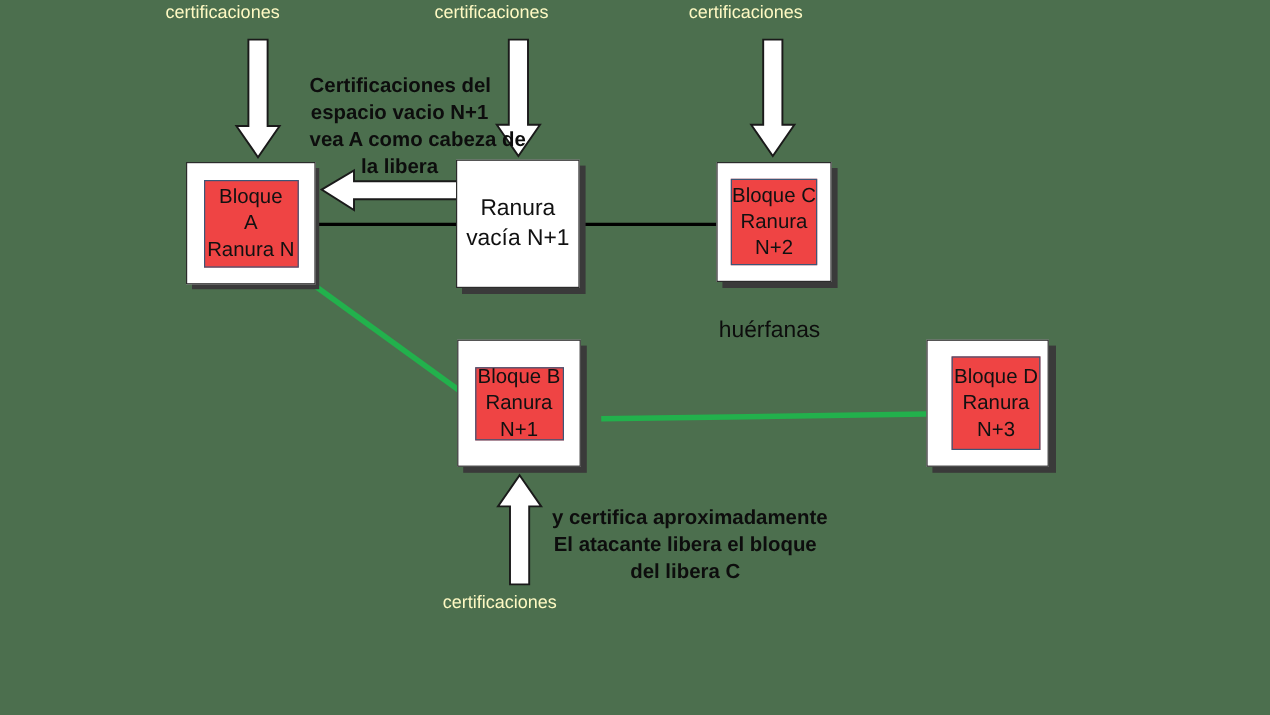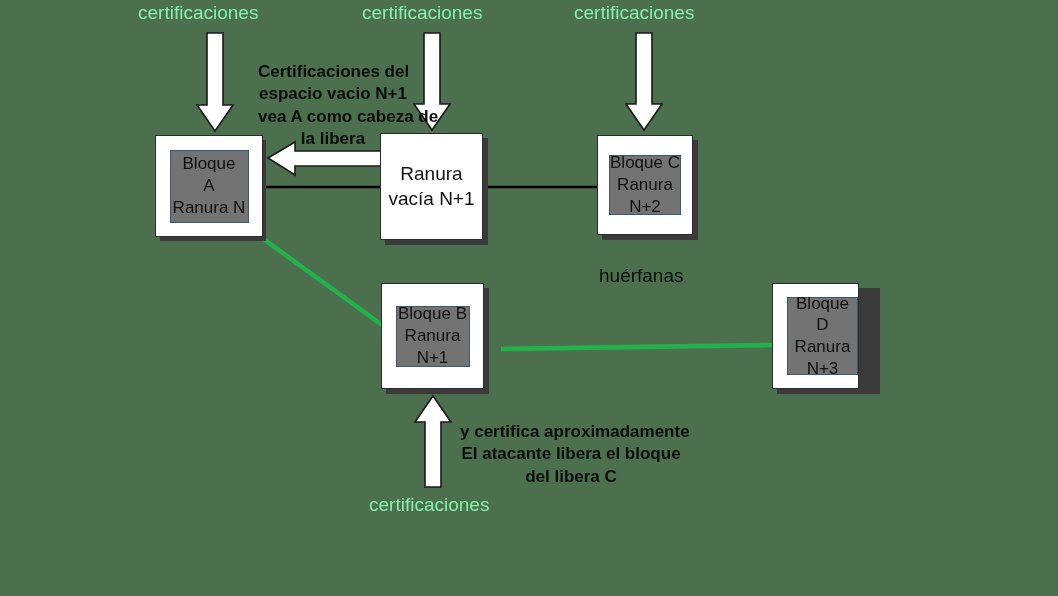--- a/index.html
+++ b/index.html
@@ -17,22 +17,22 @@
   #canvas {
     position: absolute;
     left: 0; top: 0;
     width: 1058px;
     height: 596px;
   }
   .abs { position: absolute; }
 
   
   .label-cert {
-    color: #86efac;
-    font-size: 19px;
+    color: #fef9c3;
+    font-size: 15px;
     font-family: "Liberation Sans", sans-serif;
     white-space: nowrap;
     line-height: 1.1;
   }
   .label-huerfanas {
     color: #0d0d0d;
     font-size: 19px;
     font-family: "Liberation Sans", sans-serif;
     white-space: nowrap;
     margin-top: 20px;
@@ -51,21 +51,21 @@
   .node-outer {
     position: absolute;
     background: #ffffff;
     border: 1.4px solid #2b2b2b;
     box-sizing: border-box;
     display: flex;
     align-items: center;
     justify-content: center;
   }
   .node-inner {
-    background: #737373;
+    background: #ef4444;
     border: 1.2px solid #3c5677;
     box-sizing: border-box;
     display: flex;
     align-items: center;
     justify-content: center;
     text-align: center;
     color: #111111;
     font-size: 17px;
     line-height: 1.28;
     font-family: "Liberation Sans", sans-serif;
@@ -145,21 +145,21 @@
   <div class="node-shadow" style="left:385px; top:138px; width:103px; height:107px;"></div>
   <div class="node-outer" style="left:380px; top:133px; width:103px; height:107px; z-index:2;">
     <div class="node-empty-text">
       <div>Ranura</div>
       <div>vacía N+1</div>
     </div>
   </div>
 
   <div class="node-shadow" style="left:602px; top:140px; width:96px; height:100px;"></div>
   <div class="node-outer" style="left:597px; top:135px; width:96px; height:100px; z-index:2;">
-    <div class="node-inner" style="width:72px; height:60px;">
+    <div class="node-inner" style="width:72px; height:72px;">
       <div>
         <div>Bloque C</div>
         <div>Ranura</div>
         <div>N+2</div>
       </div>
     </div>
   </div>
 
   <div class="abs label-huerfanas" style="left:599px; top:245px;">huérfanas</div>
 
@@ -168,21 +168,21 @@
     <div class="node-inner" style="width:74px; height:61px;">
       <div>
         <div>Bloque B</div>
         <div>Ranura</div>
         <div>N+1</div>
       </div>
     </div>
   </div>
 
   <div class="node-shadow" style="left:777px; top:288px; width:103px; height:106px;"></div>
-  <div class="node-outer" style="left:772px; top:283px; width:87px; height:106px; z-index:2;padding-left:14px;">
+  <div class="node-outer" style="left:772px; top:283px; width:102px; height:106px; z-index:2;padding-left:14px;">
     <div class="node-inner" style="width:74px; height:78px;">
       <div>
         <div>Bloque D</div>
         <div>Ranura</div>
         <div>N+3</div>
       </div>
     </div>
   </div>
 
   <div class="abs annot" style="left:460px; top:421px; width:222px;">

